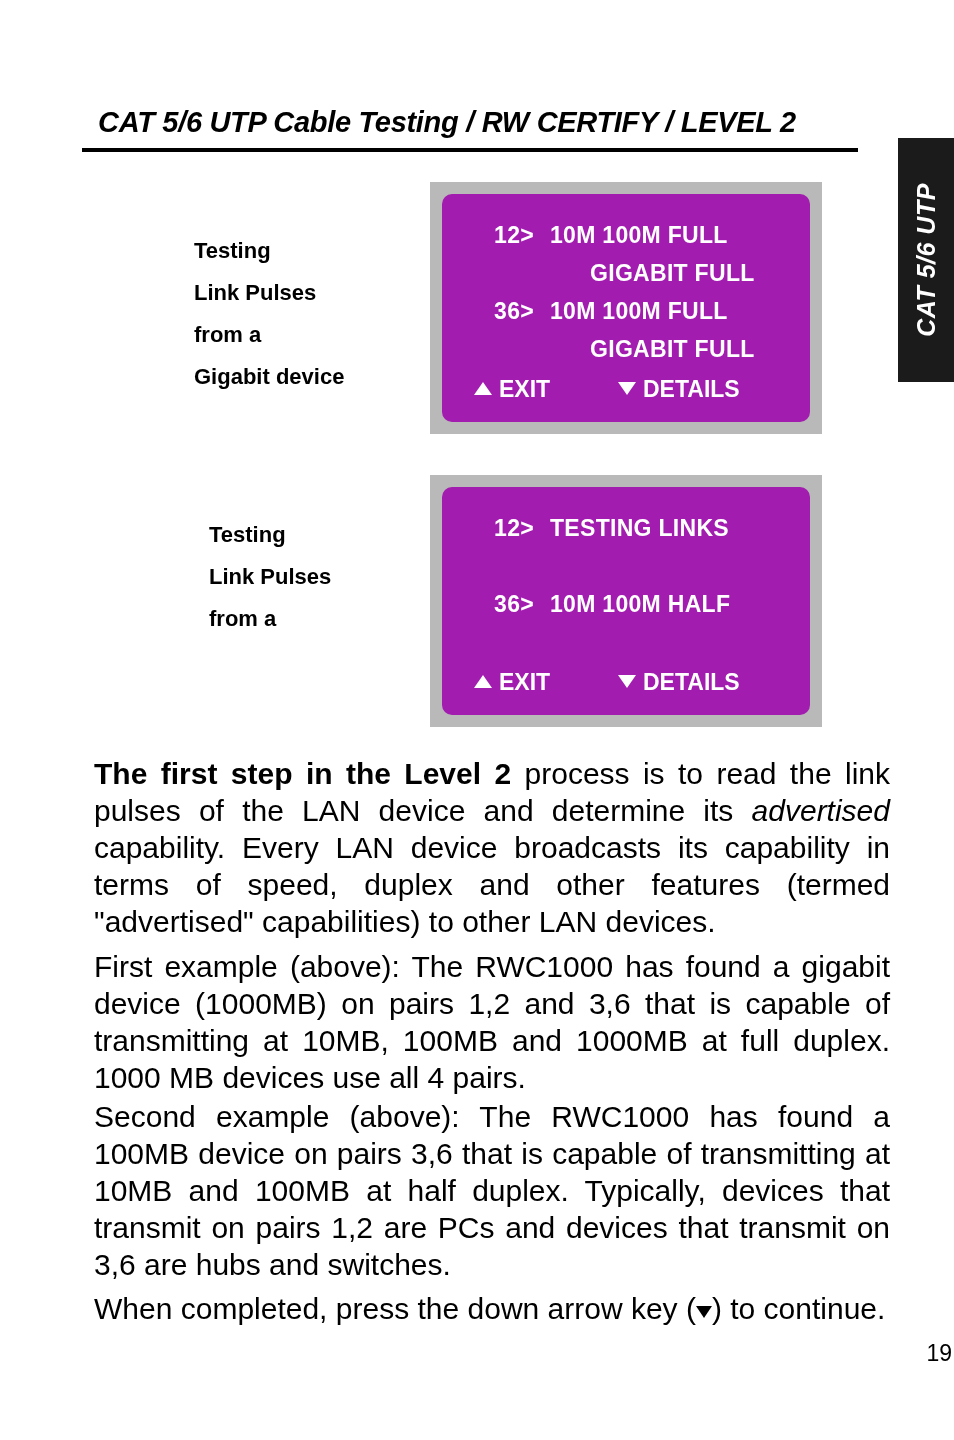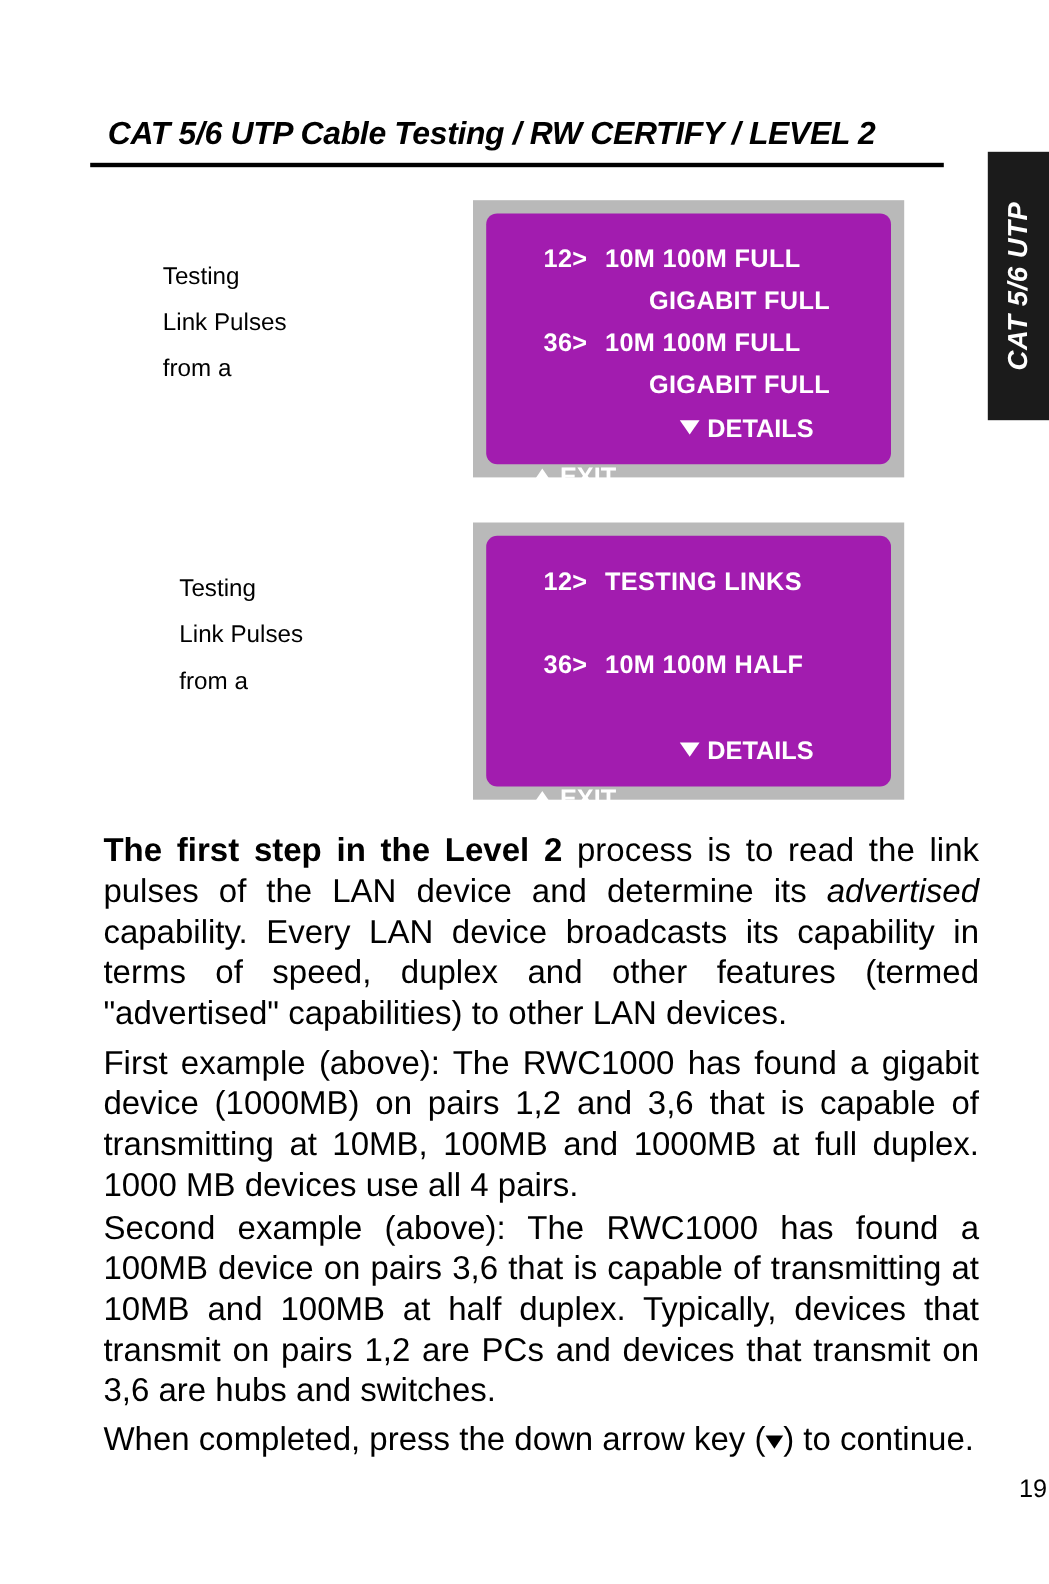--- a/index.html
+++ b/index.html
@@ -57,23 +57,24 @@
     font-size: 25px;
     font-weight: bold;
     font-style: italic;
     letter-spacing: 0.5px;
   }
 
   
   .caption {
     position: absolute;
     font-size: 22px;
-    font-weight: normal;
+    font-weight: bold;
     line-height: 42px;
     white-space: nowrap;
+    margin-left: 46px;
   }
   .caption-1 { left: 148px; top: 230px; }
   .caption-2 { left: 163px; top: 514px; }
 
   
   .lcd-outer {
     position: absolute;
     background: #b9b9b9;
   }
   .lcd-inner {
@@ -113,22 +114,21 @@
   
   .lcd-footer {
     position: absolute;
     left: 0;
     width: 100%;
     font-size: 23px;
     white-space: nowrap;
   }
   .lcd-exit {
     position: absolute;
-    left: 42px;
-    margin-top: 44px;
+    left: 32px;
   }
   .lcd-details {
     position: absolute;
     left: 176px;
   }
   .tri {
     display: inline-block;
     width: 0;
     height: 0;
     margin-right: 7px;
@@ -186,20 +186,21 @@
 <div class="title-rule"></div>
 
 <div class="side-tab">
   <div class="side-tab-label">CAT 5/6 UTP</div>
 </div>
 
 <div class="caption caption-1">
   <div>Testing</div>
   <div>Link Pulses</div>
   <div>from a</div>
+  <div>Gigabit device</div>
 </div>
 
 <div class="caption caption-2">
   <div>Testing</div>
   <div>Link Pulses</div>
   <div>from a</div>
 </div>
 
 <div class="lcd-outer lcd-1">
   <div class="lcd-inner lcd-1-inner">

